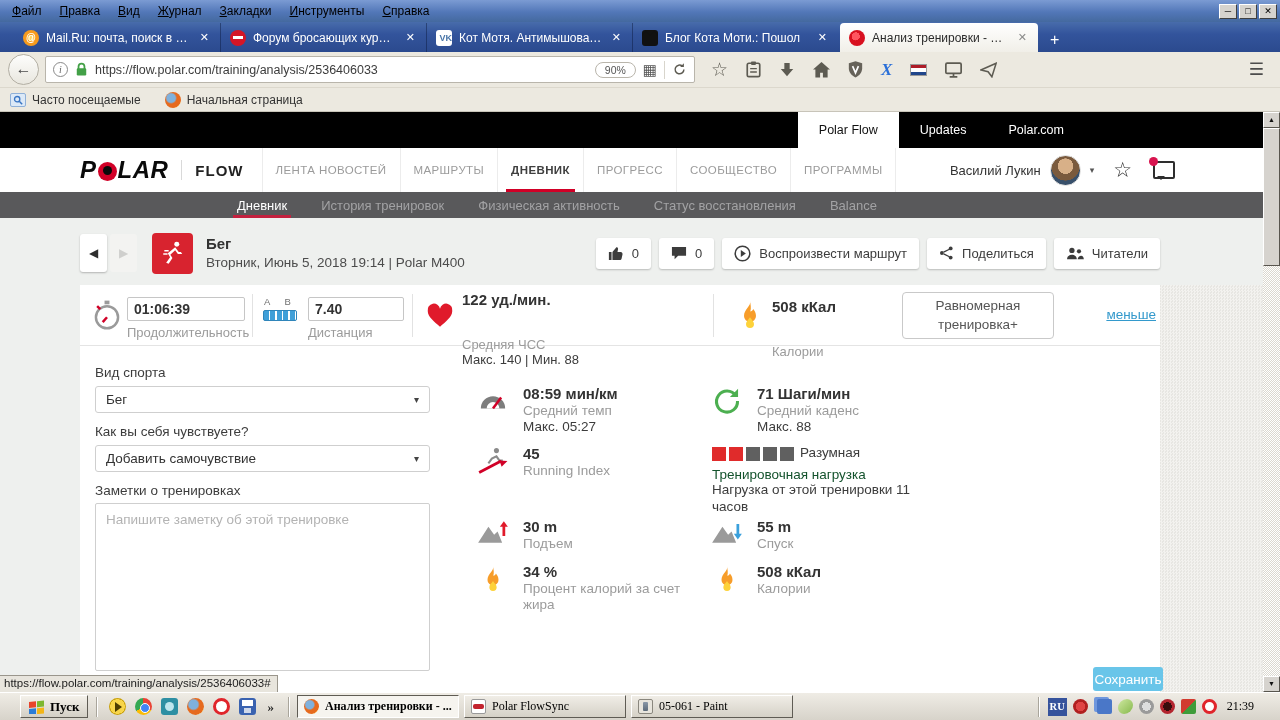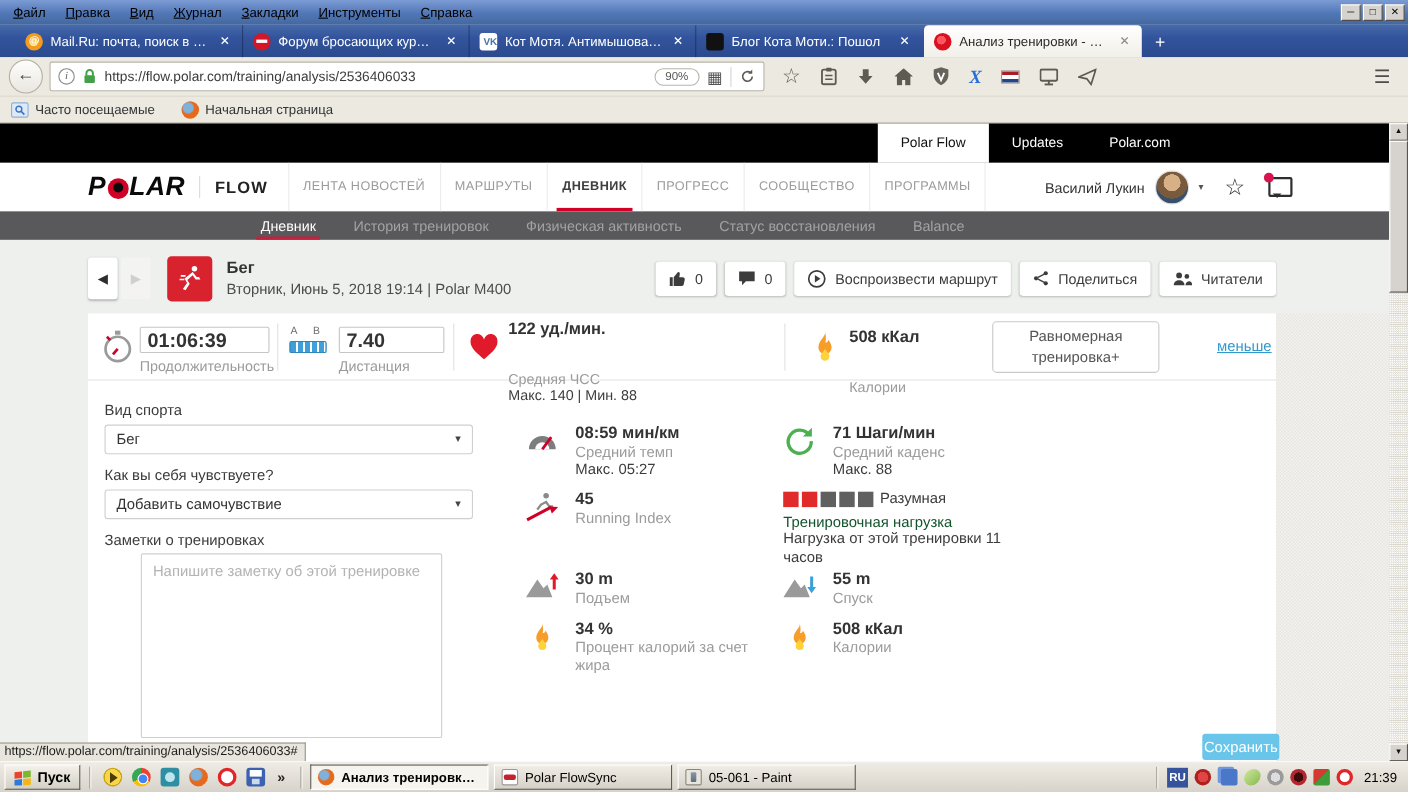--- a/index.html
+++ b/index.html
@@ -97,37 +97,37 @@
   .session-sport { font-size:15px; font-weight:bold; color:#333; }
   .session-sub { font-size:13.5px; color:#4c4c4c; }
   .session-actions { margin-left:auto; display:flex; gap:8px; align-items:center; }
   .act-btn { height:31px; background:#fff; border-radius:3px; box-shadow:0 1px 2px rgba(0,0,0,.22); display:flex; align-items:center; gap:8px; padding:0 12px; font-size:13px; color:#3c3c3c; white-space:nowrap; }
 
   .main-card { position:absolute; left:80px; top:173px; width:1080px; height:407px; background:#fff; }
 
   
   .summary { position:relative; height:61px; border-bottom:1px solid #e4e4e4; }
   .summary .vdiv { position:absolute; top:9px; width:1px; height:43px; background:#e2e2e2; }
-  .sum-input { position:absolute; height:24px; border:1px solid #c6c6c6; border-radius:2px; font-weight:bold; font-size:18px; color:#333; padding:0 6px; font-family:"Liberation Sans",sans-serif; }
+  .sum-input { position:absolute; height:24px; border:1px solid #c6c6c6; border-radius:2px; font-weight:bold; font-size:14px; color:#333; padding:0 6px; font-family:"Liberation Sans",sans-serif; }
   .sum-label { position:absolute; font-size:13px; color:#9b9b9b; white-space:nowrap; }
   .ab-label { position:absolute; font-size:9.5px; color:#707070; word-spacing:12px; }
   .ruler { position:absolute; width:34px; height:11px; background:#3f9fd8; border-radius:2px; border:1px solid #2f85ba;
     background-image:repeating-linear-gradient(90deg, transparent 0 5px, #ffffff 5px 6.5px); }
   .hr-block,.cal-block { position:absolute; line-height:1.18; white-space:nowrap; }
   .big-val { font-size:15px; font-weight:bold; color:#333; }
   .sub-lbl { font-size:13px; color:#9b9b9b;margin-top:28px; }
   .sub-ext { font-size:13px; color:#3c3c3c; }
   .benefit-box { position:absolute; left:822px; top:7px; width:152px; height:47px; border:1px solid #c9c9c9; border-radius:4px; display:flex; align-items:center; justify-content:center; text-align:center; font-size:13.5px; color:#555; line-height:1.35; padding:0 10px; }
   .less-link { position:absolute; right:4px; top:22px; font-size:13.5px; color:#3399cc; text-decoration:underline; }
 
   
   .form-label { position:absolute; left:15px; font-size:13.5px; color:#3c3c3c; }
   .select-box { position:absolute; left:15px; width:335px; height:27px; border:1px solid #cfcfcf; border-radius:3px; background:#fff; display:flex; align-items:center; padding:0 10px; font-size:13.5px; color:#333; }
   .select-box .caret { margin-left:auto; color:#444; font-size:10px; }
-  .notes-area { position:absolute; left:15px; top:218px; width:274px; height:168px; border:1px solid #cfcfcf; border-radius:2px; resize:none; font-family:"Liberation Sans",sans-serif; font-size:13.5px; padding:8px 10px; color:#333;margin-left:33px; }
+  .notes-area { position:absolute; left:15px; top:218px; width:335px; height:168px; border:1px solid #cfcfcf; border-radius:2px; resize:none; font-family:"Liberation Sans",sans-serif; font-size:13.5px; padding:8px 10px; color:#333; }
   .notes-area::placeholder { color:#b3b3b3; }
 
   
   .stat { position:absolute; display:flex; gap:15px; }
   .stat .ic { width:30px; flex:none; display:flex; justify-content:center; align-items:flex-start; padding-top:2px; }
   .stat .tx { line-height:1.2; }
   .stat .val { font-size:15px; font-weight:bold; color:#333; white-space:nowrap; }
   .stat .lbl { font-size:13.5px; color:#9b9b9b; }
   .stat .ext { font-size:13.5px; color:#3c3c3c; }
   .load-squares { display:flex; gap:3px; margin:2px 6px 3px 0; float:left; }
@@ -138,21 +138,21 @@
 
   .status-tooltip { position:absolute; left:0; bottom:0; height:17px; background:#e8e5dd; border:1px solid #9a968c; border-left:none; border-bottom:none; font-size:11.5px; color:#1c1c1c; padding:1px 6px 0 4px; white-space:nowrap; z-index:5; }
 
   
   .vscroll { position:relative; width:17px; height:580px; background:conic-gradient(#ffffff 25%, #dbd8cf 0 50%, #ffffff 0 75%, #dbd8cf 0); background-size:2px 2px; }
   .scr-btn { position:absolute; left:0; width:17px; height:16px; background:#d6d3ce; border:1px solid; border-color:#fff #58554e #58554e #fff; font-size:7px; color:#111; text-align:center; line-height:14px; }
   .scr-up { top:0; } .scr-down { bottom:0; }
   .scr-thumb { position:absolute; left:0; top:16px; width:17px; height:138px; background:#d6d3ce; border:1px solid; border-color:#fff #58554e #58554e #fff; }
 
   
-  .taskbar { position:absolute; left:0; bottom:0; width:1280px; height:28px; background:linear-gradient(#efece5,#d7d3ca); border-top:1px solid #fff; display:flex; align-items:center; padding:0 4px; gap:5px; z-index:10; }
+  .taskbar { position:absolute; left:0; bottom:0; width:1280px; height:28px; background:linear-gradient(#efece5,#d7d3ca); border-top:1px solid #fff; display:flex; align-items:center; padding:0 20px; gap:5px; z-index:10;font-family:Liberation Serif, serif; }
   .start-btn { height:23px; display:flex; align-items:center; gap:5px; padding:0 8px; background:linear-gradient(#f4f1ea,#d3cfc5); border:1px solid; border-color:#fff #5f5c54 #5f5c54 #fff; font-weight:bold; font-size:13px; color:#000; }
   .tb-sep { width:1px; height:20px; background:#a9a59b; box-shadow:1px 0 0 #fff; margin:0 3px; }
   .quick-launch { display:flex; align-items:center; gap:9px; padding:0 4px; }
   .ql { width:17px; height:17px; border-radius:3px; position:relative; }
   .ql-aimp { border-radius:50%; background:radial-gradient(circle at 50% 50%, #f8d54a 0 60%, #caa20c 61%); }
   .ql-aimp::after { content:""; position:absolute; left:6px; top:4px; border:5px solid transparent; border-left:7px solid #4c3c00; }
   .ql-chrome { border-radius:50%; background:conic-gradient(#ea4335 0 33%, #fbbc05 0 66%, #34a853 0); }
   .ql-chrome::after { content:""; position:absolute; left:4.5px; top:4.5px; width:8px; height:8px; border-radius:50%; background:#4285f4; border:1.5px solid #fff; }
   .ql-house { background:#2e8fa3; }
   .ql-house::after { content:""; position:absolute; left:4px; top:4px; width:9px; height:9px; border-radius:50%; background:#bfe6ee; }

